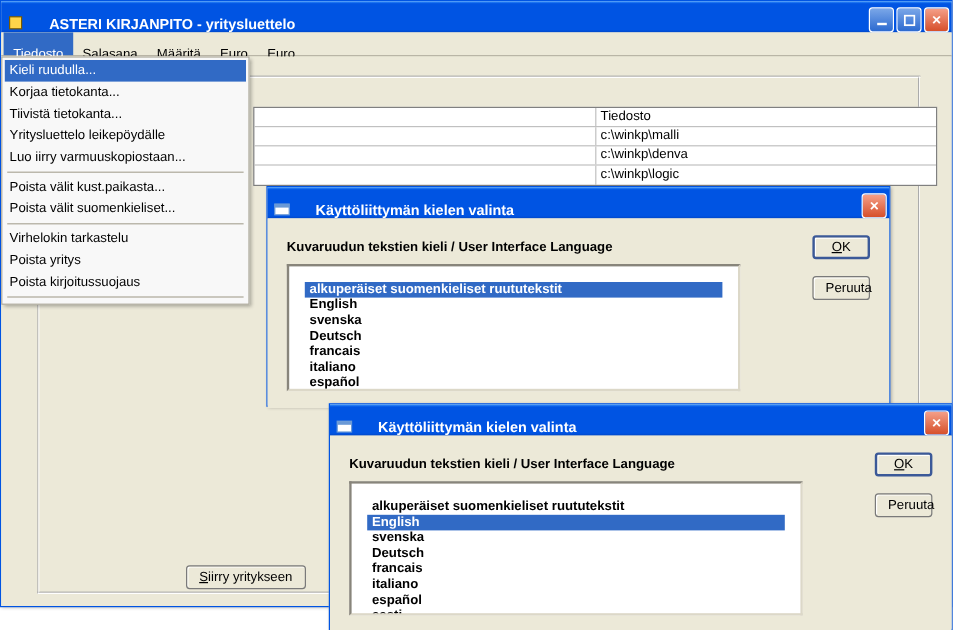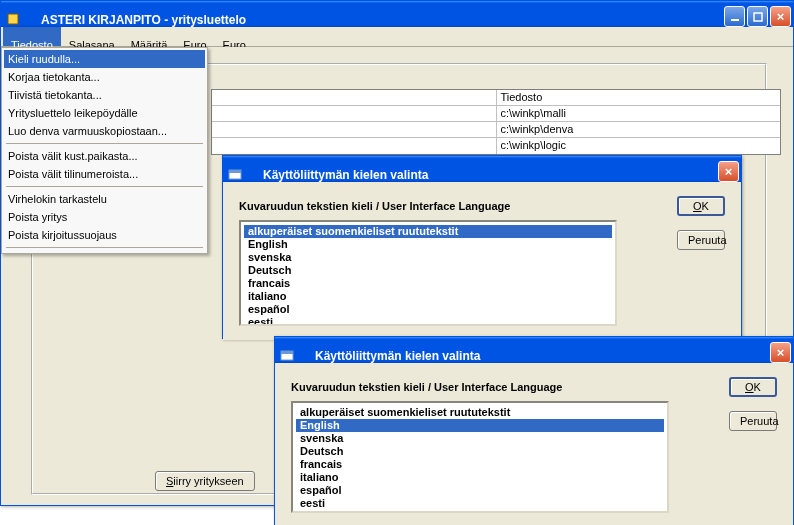--- a/index.html
+++ b/index.html
@@ -112,21 +112,21 @@
     padding: 18px 16px 12px;
     position: relative;
     background: #ece9d8;
   }
   .listbox {
     background: #fff;
     border: 2px inset #dcd8c8;
     width: 378px;
     height: 106px;
     overflow: hidden;
-    padding: 3px;
+    padding: 13px;
     font-weight: bold;
   }
   .listbox .litem {
     padding: 0 4px;
     font-size: 11px;
     line-height: 13px;
     cursor: default;
   }
   .listbox .litem.sel { background: #316ac5; color: #fff; }
   .go-btn-area {
@@ -196,24 +196,24 @@
     <div class="go-btn-area" style="left:154px; bottom:14px;">
       <button class="btnwin"><u>S</u><span>iirry yritykseen</span></button>
     </div>
   </div>
 
   <div class="dropdown">
     <div class="ditem hl">Kieli ruudulla...</div>
     <div class="ditem">Korjaa tietokanta...</div>
     <div class="ditem">Tiivistä tietokanta...</div>
     <div class="ditem">Yritysluettelo leikepöydälle</div>
-    <div class="ditem">Luo denva varmuuskopiostaan...</div>
+    <div class="ditem">Luo iirry varmuuskopiostaan...</div>
     <div class="dsep"></div>
     <div class="ditem">Poista välit kust.paikasta...</div>
-    <div class="ditem">Poista välit tilinumeroista...</div>
+    <div class="ditem">Poista välit suomenkieliset...</div>
     <div class="dsep"></div>
     <div class="ditem">Virhelokin tarkastelu</div>
     <div class="ditem">Poista yritys</div>
     <div class="ditem">Poista kirjoitussuojaus</div>
     <div class="dsep"></div>
   </div>
 </div>
 
 <div class="window" style="left:222px; top:155px; width:520px; height:184px; z-index:10;">
   <div class="titlebar">

